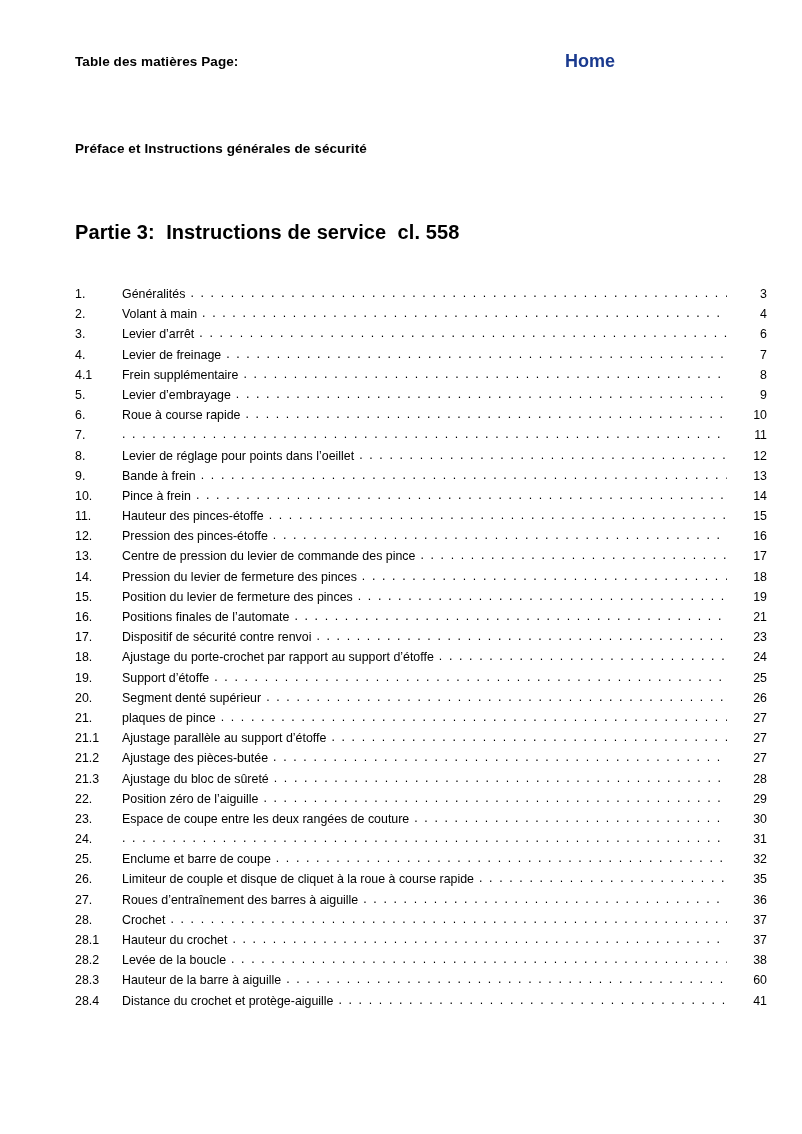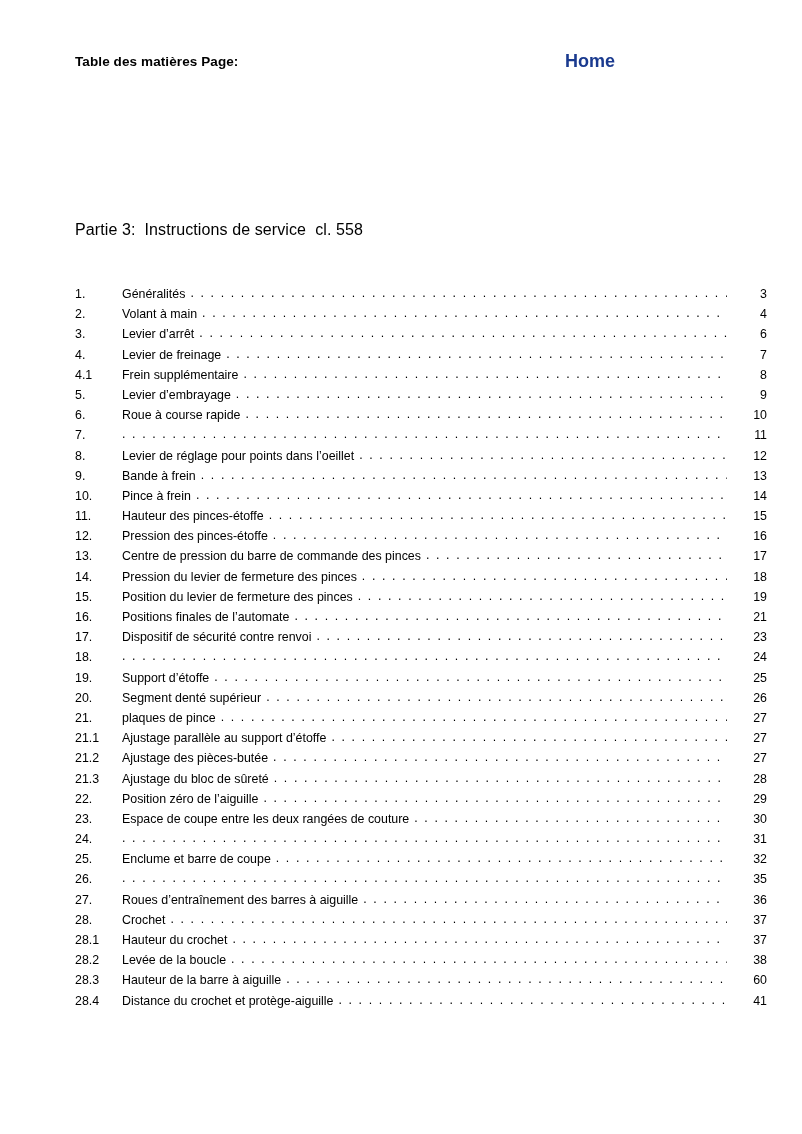--- a/index.html
+++ b/index.html
@@ -52,22 +52,22 @@
     left: 75px;
     top: 141px;
     font-size: 13.5px;
     font-weight: bold;
     letter-spacing: 0.1px;
   }
   .part-title {
     position: absolute;
     left: 75px;
     top: 221px;
-    font-size: 16px;
-    font-weight: normal;
+    font-size: 20px;
+    font-weight: bold;
     letter-spacing: 0.1px;
     white-space: pre;
   }
   .toc-list {
     position: absolute;
     left: 75px;
     top: 287px;
     width: 692px;
   }
   .toc-entry {
@@ -106,20 +106,21 @@
 </head>
 <body>
 
 <div class="page">
 
   <div class="header-row">
     <span class="toc-header">Table des matières Page:</span>
     <span class="home-link">Home</span>
   </div>
 
+  <div class="preface">Préface et Instructions générales de sécurité</div>
 
   <div class="part-title">Partie 3:  Instructions de service  cl. 558</div>
 
   <div class="toc-list">
       <div class="toc-entry">
         <span class="toc-num">1.</span>
         <span class="toc-label">Généralités</span>
         <span class="toc-dots">. . . . . . . . . . . . . . . . . . . . . . . . . . . . . . . . . . . . . . . . . . . . . . . . . . . . . . . . . . . . . . . . . . . . . . . . . . . . . . . . . . . . . . . . . . . . . . . . . . . . . . . . . . . . . . . . . . . . . . . . </span>
         <span class="toc-page">3</span>
       </div>
@@ -189,21 +190,21 @@
         <span class="toc-page">15</span>
       </div>
       <div class="toc-entry">
         <span class="toc-num">12.</span>
         <span class="toc-label">Pression des pinces-étoffe</span>
         <span class="toc-dots">. . . . . . . . . . . . . . . . . . . . . . . . . . . . . . . . . . . . . . . . . . . . . . . . . . . . . . . . . . . . . . . . . . . . . . . . . . . . . . . . . . . . . . . . . . . . . . . . . . . . . . . . . . . . . . . . . . . . . . . . </span>
         <span class="toc-page">16</span>
       </div>
       <div class="toc-entry">
         <span class="toc-num">13.</span>
-        <span class="toc-label">Centre de pression du barre de commande des pinces</span>
+        <span class="toc-label">Centre de pression du levier de commande des pince</span>
         <span class="toc-dots">. . . . . . . . . . . . . . . . . . . . . . . . . . . . . . . . . . . . . . . . . . . . . . . . . . . . . . . . . . . . . . . . . . . . . . . . . . . . . . . . . . . . . . . . . . . . . . . . . . . . . . . . . . . . . . . . . . . . . . . . </span>
         <span class="toc-page">17</span>
       </div>
       <div class="toc-entry">
         <span class="toc-num">14.</span>
         <span class="toc-label">Pression du levier de fermeture des pinces</span>
         <span class="toc-dots">. . . . . . . . . . . . . . . . . . . . . . . . . . . . . . . . . . . . . . . . . . . . . . . . . . . . . . . . . . . . . . . . . . . . . . . . . . . . . . . . . . . . . . . . . . . . . . . . . . . . . . . . . . . . . . . . . . . . . . . . </span>
         <span class="toc-page">18</span>
       </div>
       <div class="toc-entry">
@@ -219,20 +220,21 @@
         <span class="toc-page">21</span>
       </div>
       <div class="toc-entry">
         <span class="toc-num">17.</span>
         <span class="toc-label">Dispositif de sécurité contre renvoi</span>
         <span class="toc-dots">. . . . . . . . . . . . . . . . . . . . . . . . . . . . . . . . . . . . . . . . . . . . . . . . . . . . . . . . . . . . . . . . . . . . . . . . . . . . . . . . . . . . . . . . . . . . . . . . . . . . . . . . . . . . . . . . . . . . . . . . </span>
         <span class="toc-page">23</span>
       </div>
       <div class="toc-entry">
         <span class="toc-num">18.</span>
+        <span class="toc-label">Ajustage du porte-crochet par rapport au support d’étoffe</span>
         <span class="toc-dots">. . . . . . . . . . . . . . . . . . . . . . . . . . . . . . . . . . . . . . . . . . . . . . . . . . . . . . . . . . . . . . . . . . . . . . . . . . . . . . . . . . . . . . . . . . . . . . . . . . . . . . . . . . . . . . . . . . . . . . . . </span>
         <span class="toc-page">24</span>
       </div>
       <div class="toc-entry">
         <span class="toc-num">19.</span>
         <span class="toc-label">Support d’étoffe</span>
         <span class="toc-dots">. . . . . . . . . . . . . . . . . . . . . . . . . . . . . . . . . . . . . . . . . . . . . . . . . . . . . . . . . . . . . . . . . . . . . . . . . . . . . . . . . . . . . . . . . . . . . . . . . . . . . . . . . . . . . . . . . . . . . . . . </span>
         <span class="toc-page">25</span>
       </div>
       <div class="toc-entry">
@@ -283,20 +285,21 @@
         <span class="toc-page">31</span>
       </div>
       <div class="toc-entry">
         <span class="toc-num">25.</span>
         <span class="toc-label">Enclume et barre de coupe</span>
         <span class="toc-dots">. . . . . . . . . . . . . . . . . . . . . . . . . . . . . . . . . . . . . . . . . . . . . . . . . . . . . . . . . . . . . . . . . . . . . . . . . . . . . . . . . . . . . . . . . . . . . . . . . . . . . . . . . . . . . . . . . . . . . . . . </span>
         <span class="toc-page">32</span>
       </div>
       <div class="toc-entry">
         <span class="toc-num">26.</span>
+        <span class="toc-label">Limiteur de couple et disque de cliquet à la roue à course rapide</span>
         <span class="toc-dots">. . . . . . . . . . . . . . . . . . . . . . . . . . . . . . . . . . . . . . . . . . . . . . . . . . . . . . . . . . . . . . . . . . . . . . . . . . . . . . . . . . . . . . . . . . . . . . . . . . . . . . . . . . . . . . . . . . . . . . . . </span>
         <span class="toc-page">35</span>
       </div>
       <div class="toc-entry">
         <span class="toc-num">27.</span>
         <span class="toc-label">Roues d’entraînement des barres à aiguille</span>
         <span class="toc-dots">. . . . . . . . . . . . . . . . . . . . . . . . . . . . . . . . . . . . . . . . . . . . . . . . . . . . . . . . . . . . . . . . . . . . . . . . . . . . . . . . . . . . . . . . . . . . . . . . . . . . . . . . . . . . . . . . . . . . . . . . </span>
         <span class="toc-page">36</span>
       </div>
       <div class="toc-entry">

